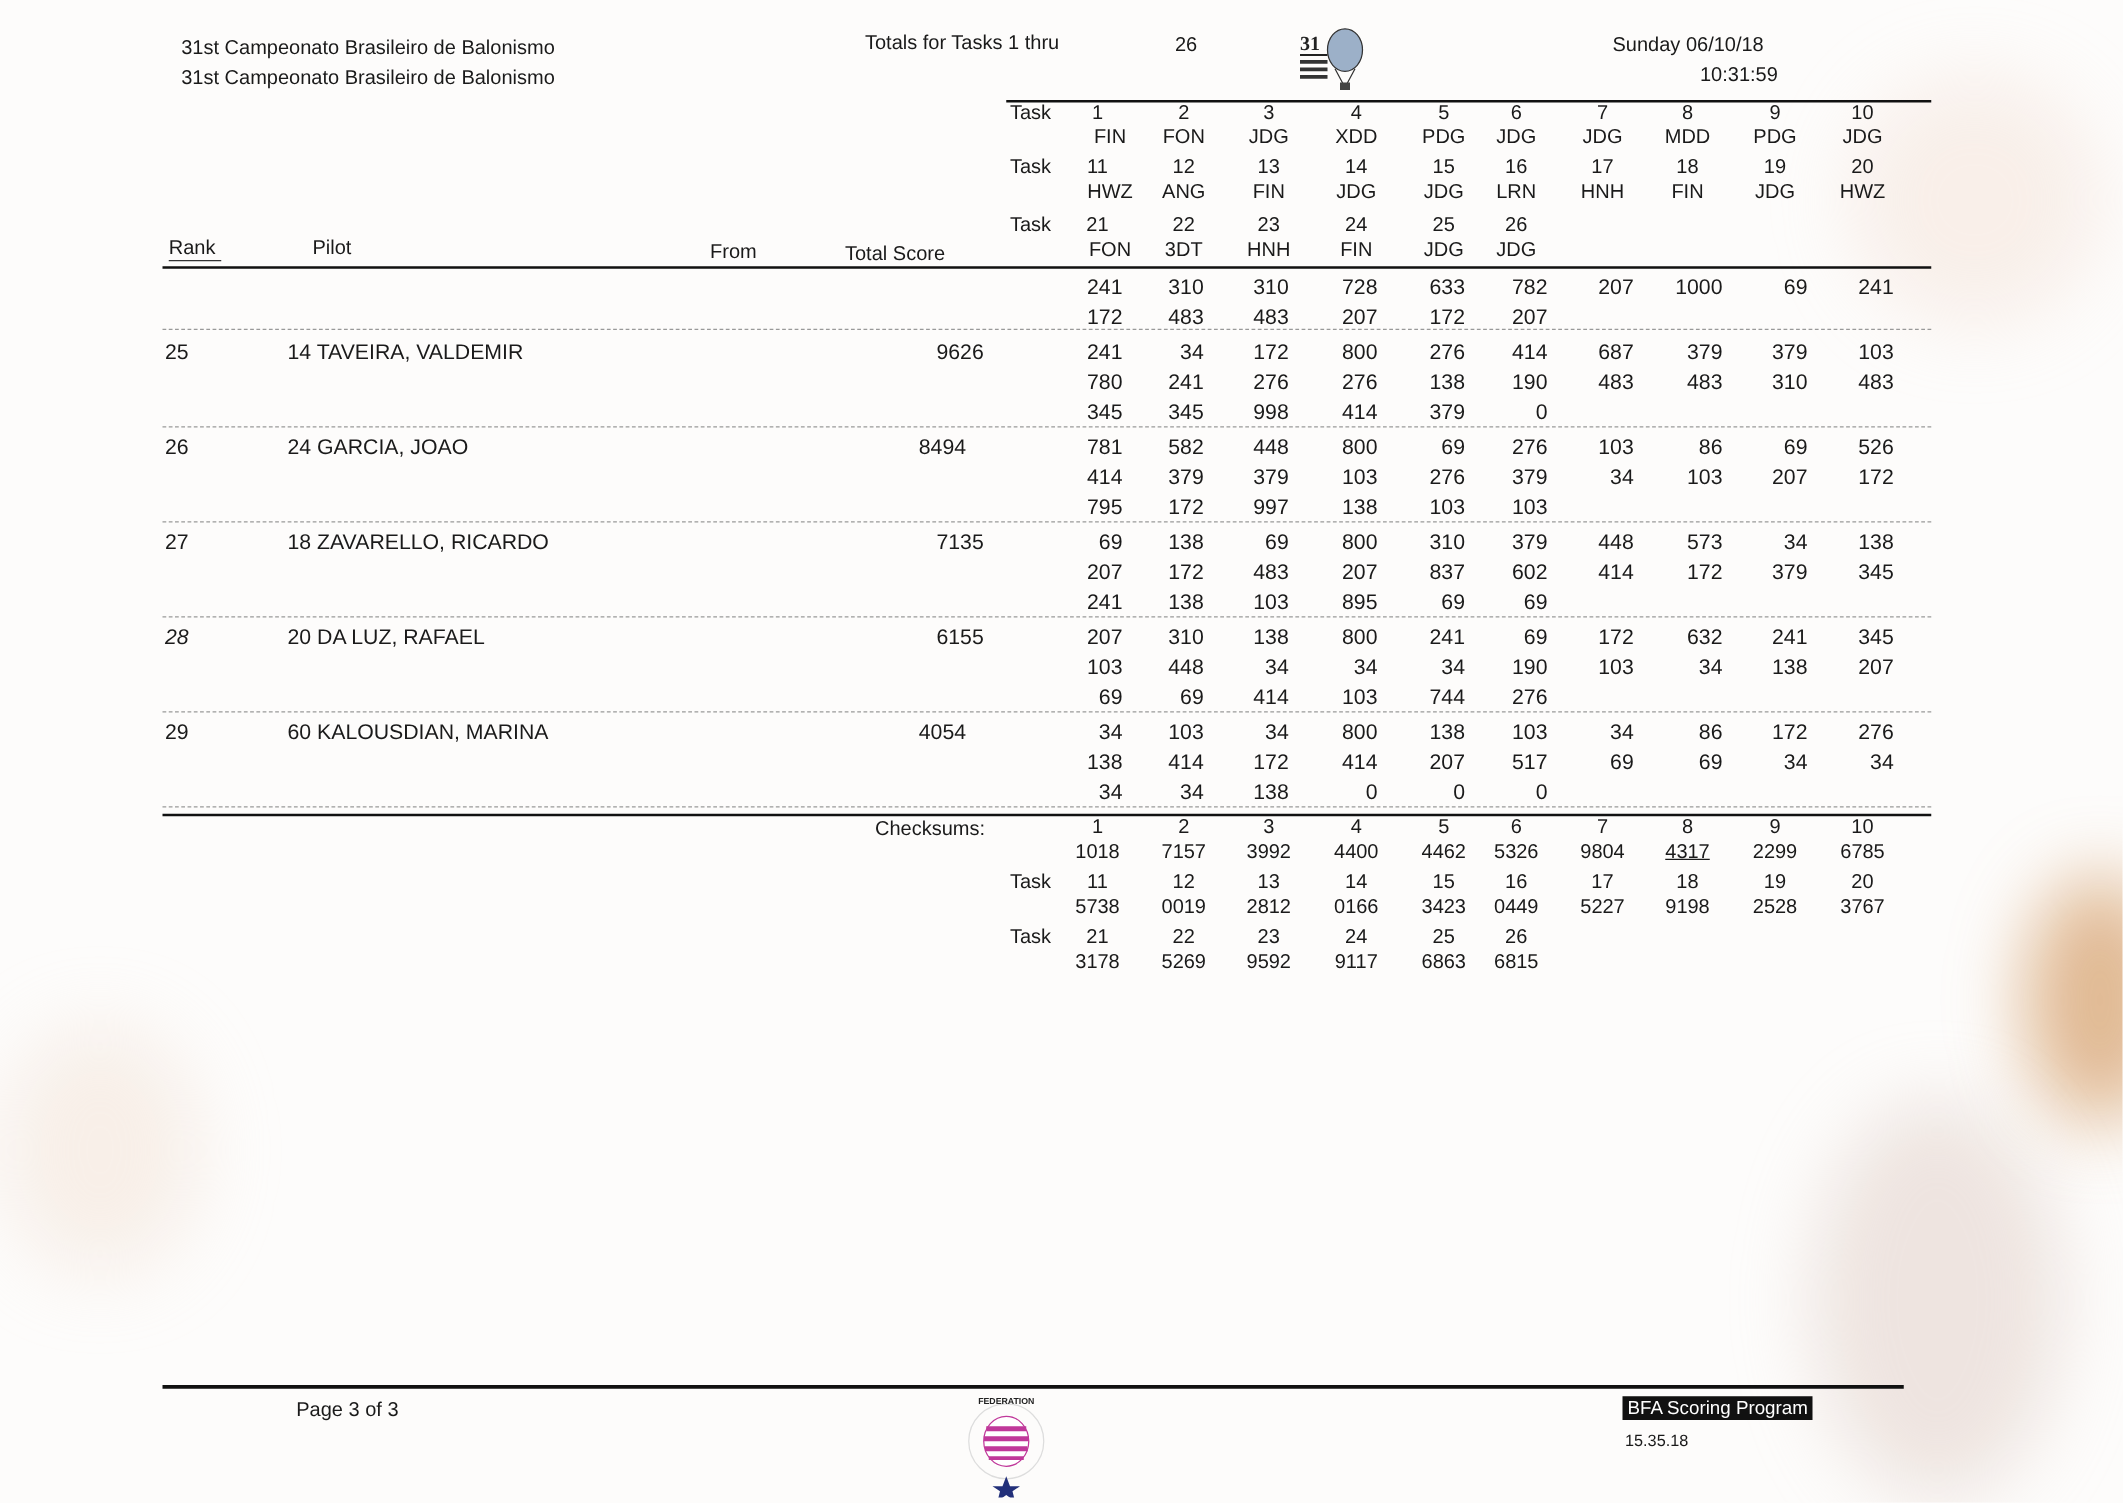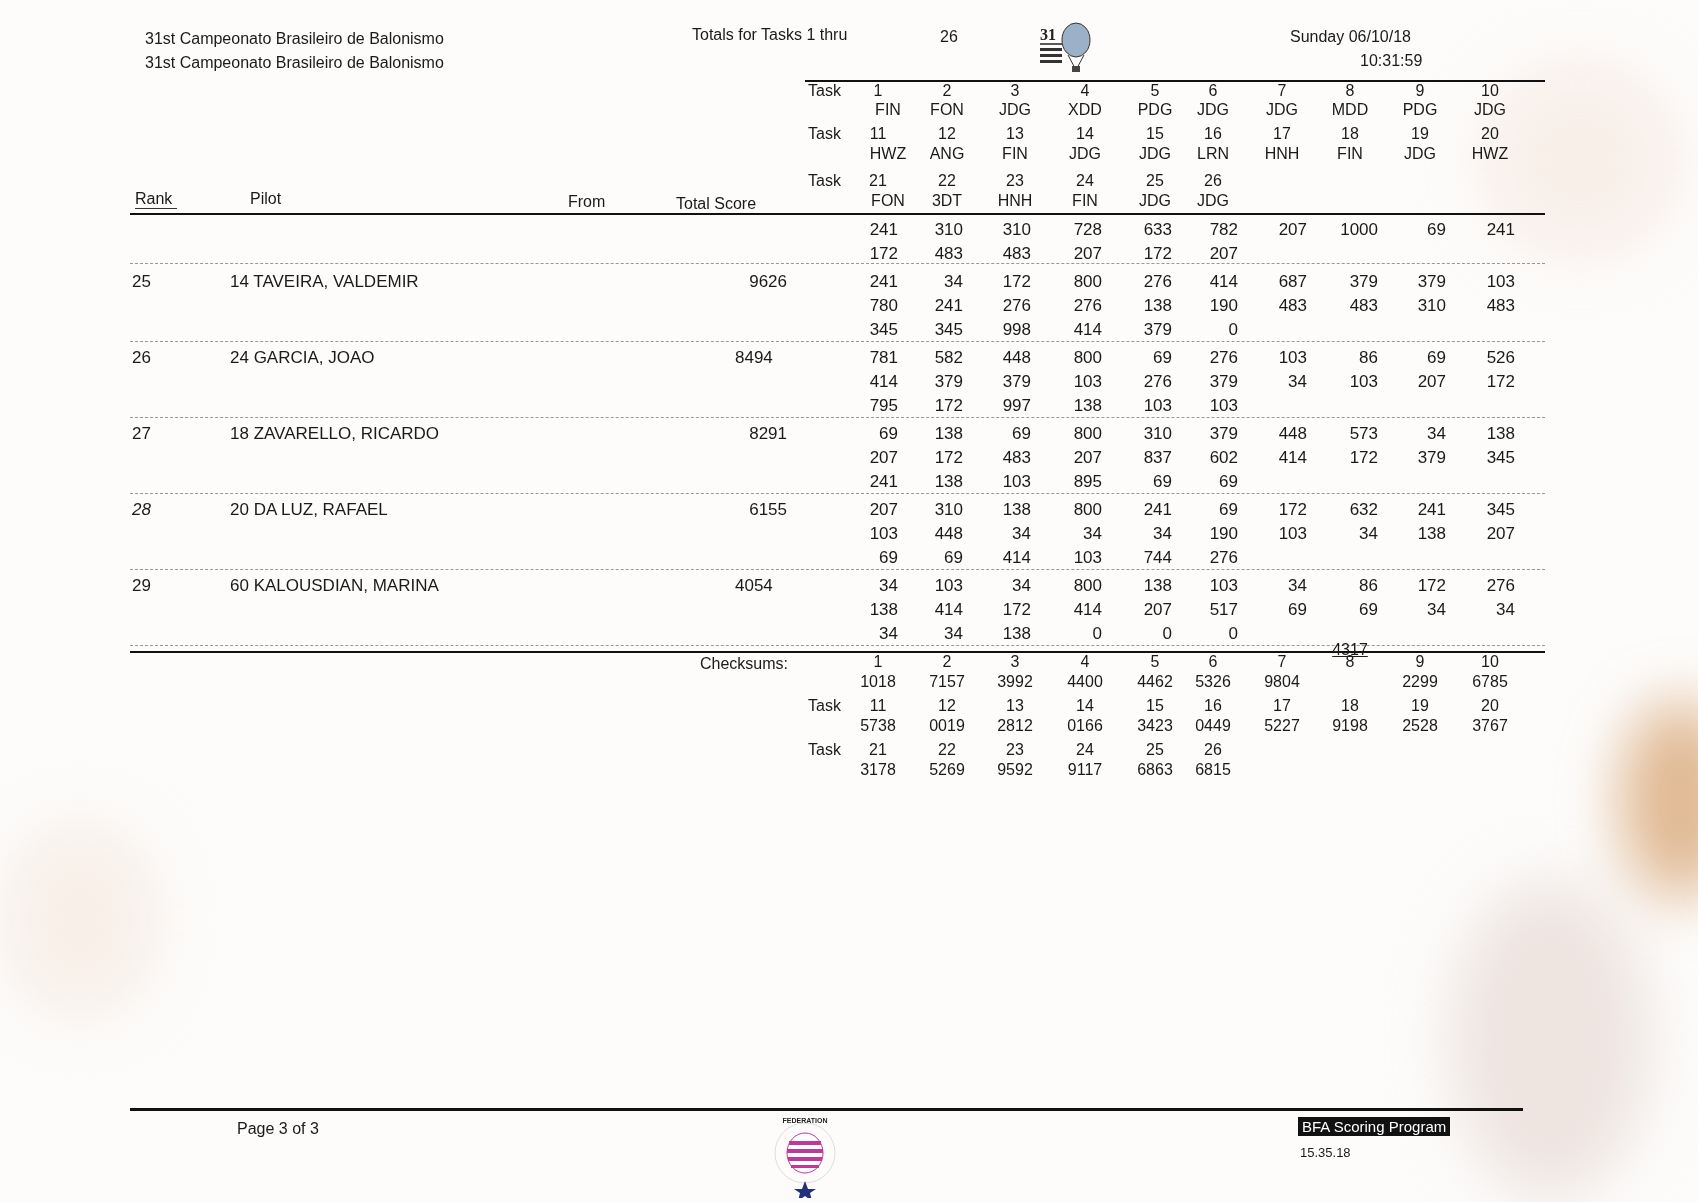--- a/index.html
+++ b/index.html
@@ -197,21 +197,21 @@
       <div class="num" style="left: 913px; top: 396px;">172</div>
       <div class="num" style="left: 981px; top: 396px;">997</div>
       <div class="num" style="left: 1052px; top: 396px;">138</div>
       <div class="num" style="left: 1122px; top: 396px;">103</div>
       <div class="num" style="left: 1188px; top: 396px;">103</div>
       <div class="dash" style="left: 130px; top: 417px; width: 1415px;"></div>
     </div>
     <div>
       <div class="abs t17" style="left: 132px; top: 424px;">27</div>
       <div class="abs t17" style="left: 230px; top: 424px;">18 ZAVARELLO, RICARDO</div>
-      <div class="abs t17" style="left: 735px; top: 424px; width: 52px; text-align: right;">8291</div>
+      <div class="abs t17" style="left: 735px; top: 424px; width: 52px; text-align: right;">7135</div>
       <div class="num" style="left: 848px; top: 424px;">69</div>
       <div class="num" style="left: 913px; top: 424px;">138</div>
       <div class="num" style="left: 981px; top: 424px;">69</div>
       <div class="num" style="left: 1052px; top: 424px;">800</div>
       <div class="num" style="left: 1122px; top: 424px;">310</div>
       <div class="num" style="left: 1188px; top: 424px;">379</div>
       <div class="num" style="left: 1257px; top: 424px;">448</div>
       <div class="num" style="left: 1328px; top: 424px;">573</div>
       <div class="num" style="left: 1396px; top: 424px;">34</div>
       <div class="num" style="left: 1465px; top: 424px;">138</div>
@@ -313,21 +313,21 @@
     <div class="hdrnum" style="left: 985px; top: 673px;">3992</div>
     <div class="hdrnum" style="left: 1055px; top: 653px;">4</div>
     <div class="hdrnum" style="left: 1055px; top: 673px;">4400</div>
     <div class="hdrnum" style="left: 1125px; top: 653px;">5</div>
     <div class="hdrnum" style="left: 1125px; top: 673px;">4462</div>
     <div class="hdrnum" style="left: 1183px; top: 653px;">6</div>
     <div class="hdrnum" style="left: 1183px; top: 673px;">5326</div>
     <div class="hdrnum" style="left: 1252px; top: 653px;">7</div>
     <div class="hdrnum" style="left: 1252px; top: 673px;">9804</div>
     <div class="hdrnum" style="left: 1320px; top: 653px;">8</div>
-    <div class="hdrnum" style="left: 1320px; top: 641px; text-decoration: underline;">4317</div>
+    <div class="hdrnum" style="left: 1320px; top: 673px; text-decoration: underline;">4317</div>
     <div class="hdrnum" style="left: 1390px; top: 653px;">9</div>
     <div class="hdrnum" style="left: 1390px; top: 673px;">2299</div>
     <div class="hdrnum" style="left: 1460px; top: 653px;">10</div>
     <div class="hdrnum" style="left: 1460px; top: 673px;">6785</div>
     <div class="hdrnum" style="left: 848px; top: 697px;">11</div>
     <div class="hdrnum" style="left: 848px; top: 717px;">5738</div>
     <div class="hdrnum" style="left: 917px; top: 697px;">12</div>
     <div class="hdrnum" style="left: 917px; top: 717px;">0019</div>
     <div class="hdrnum" style="left: 985px; top: 697px;">13</div>
     <div class="hdrnum" style="left: 985px; top: 717px;">2812</div>

